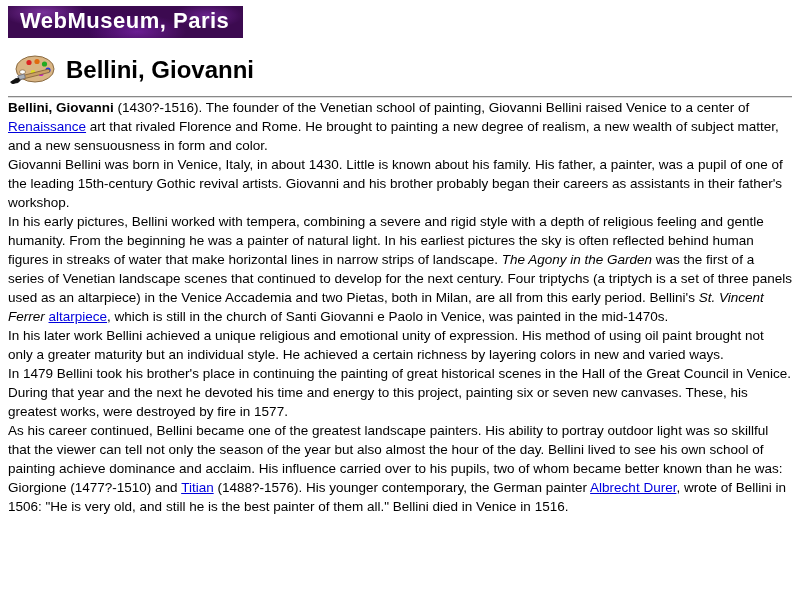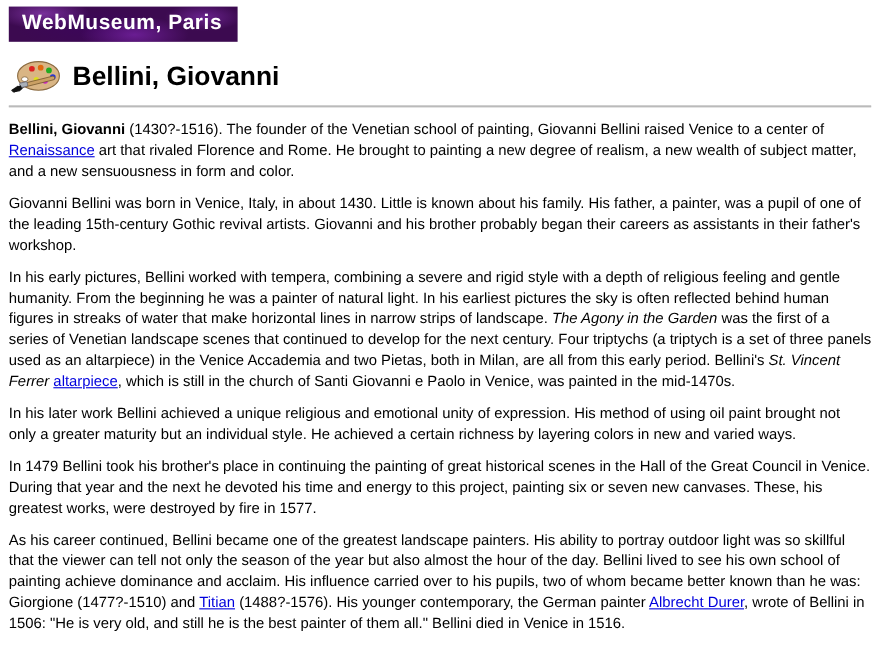--- a/index.html
+++ b/index.html
@@ -13,36 +13,36 @@
   
   .banner {
     display: inline-block;
     padding: 4px 14px 6px 12px;
     background-color: #3c0a50;
     background-image:
       radial-gradient(ellipse 60px 20px at 15% 20%, rgba(170,80,215,.55), transparent 70%),
       radial-gradient(ellipse 70px 24px at 55% 80%, rgba(130,40,180,.65), transparent 70%),
       radial-gradient(ellipse 50px 18px at 85% 30%, rgba(150,60,200,.5), transparent 70%),
       radial-gradient(ellipse 90px 26px at 35% 60%, rgba(60,5,90,.9), transparent 75%);
-    color: #fff; font-weight: bold; font-size: 19px; line-height: 22px;
+    color: #fff; font-weight: bold; font-size: 22px; line-height: 22px;
     letter-spacing: .5px;
   }
 
   
   .heading-row { display: flex; align-items: center; gap: 10px; margin: 14px 0 6px 0; }
   .heading-row h1 { font-size: 24px; line-height: 28px; margin: 0; font-weight: bold; }
   .palette { width: 48px; height: 36px; display: inline-block; }
 
   hr.divider {
     border: none; border-top: 1px solid #888; border-bottom: 1px solid #ddd;
     height: 0; margin: 8px 0 0 0;
   }
 
   
-  .article p { margin: 10px 0; }
+  .article p { margin: 0 0; }
   a { color: #0000dd; text-decoration: underline; cursor: pointer; }
 </style>
 </head>
 <body>
 
 <div class="page">
 
   <div class="banner">
     <span>WebMuseum, Paris</span>
   </div>

